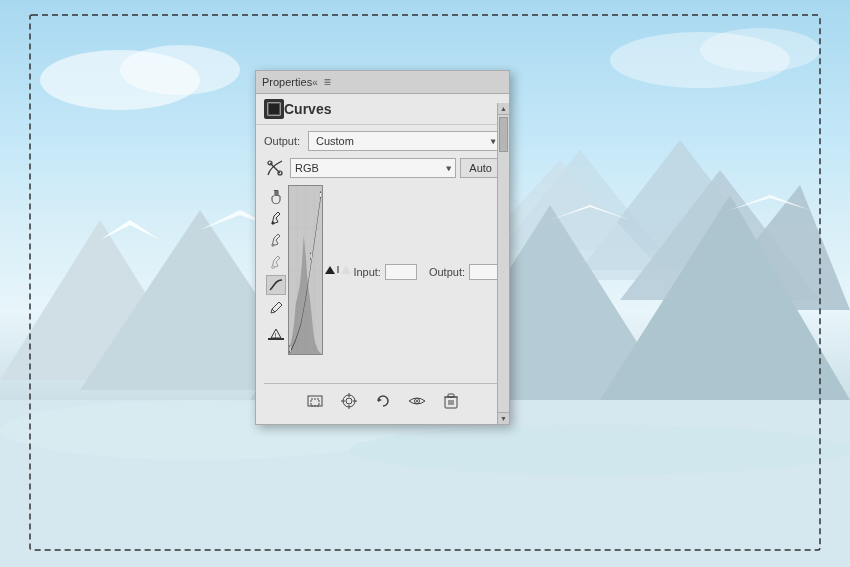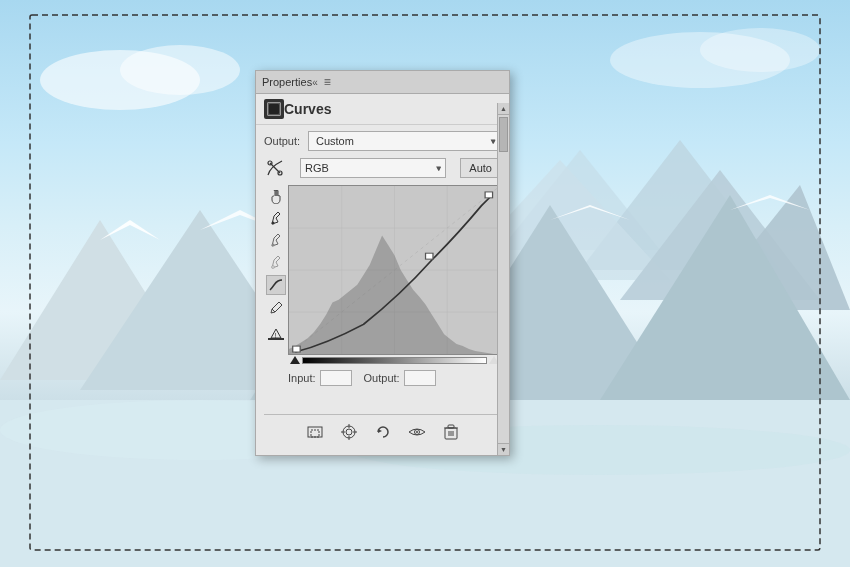--- a/index.html
+++ b/index.html
@@ -97,21 +97,21 @@
       transform: translateY(-50%);
       font-size: 7px;
       color: #555;
       pointer-events: none;
     }
 
     
     .rgb-row {
       display: flex;
       align-items: center;
-      gap: 14px;
+      gap: 4px;
       margin-bottom: 6px;
     }
 
     .rgb-select-wrapper {
       flex: 1;
       position: relative;
     }
 
     .rgb-select-wrapper::after {
       content: '▼';
@@ -164,21 +164,21 @@
 
     .tool-btn.active {
       background: #d0d0d0;
       border-color: #aaa;
     }
 
     
     .curves-canvas-area {
       flex: 1;
       display: flex;
-      flex-direction: column;
+      flex-direction: row;
     }
 
     .curves-canvas {
       width: 100%;
       height: 170px;
       background: #c8c8c8;
       position: relative;
       border: 1px solid #888;
     }
 

